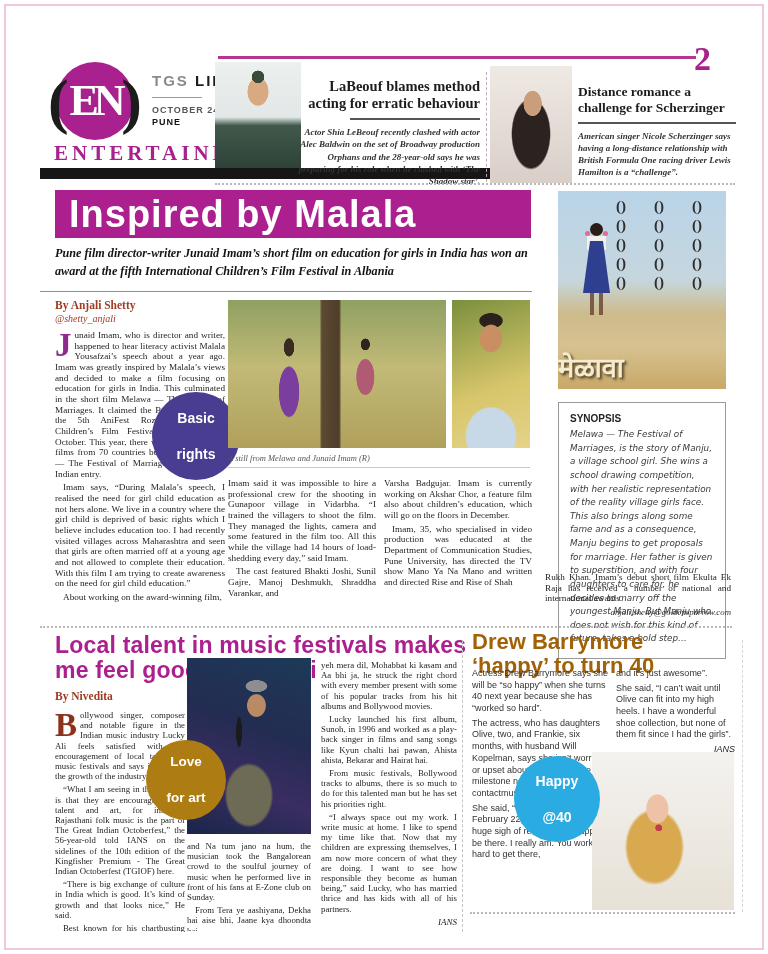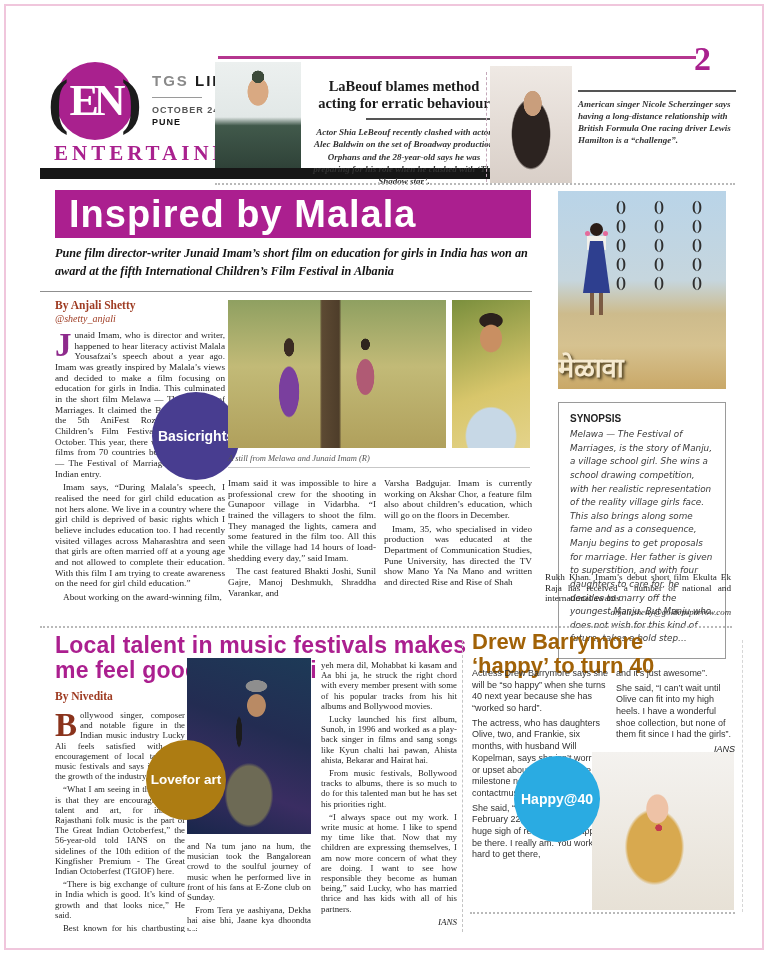--- a/index.html
+++ b/index.html
@@ -29,21 +29,21 @@
   .brief1-photo{left:215px;top:62px;width:86px;height:106px;
     background:
       radial-gradient(circle 9px at 50% 14%, #3c4a3a 68%, transparent 72%),
       radial-gradient(ellipse 15px 20px at 50% 28%, #d9a982 68%, transparent 72%),
       linear-gradient(180deg,#ecf0ef 0%,#e2e8e7 52%,#41594b 60%,#2f4238 100%);}
   .brief2-photo{left:490px;top:66px;width:82px;height:117px;
     background:
       radial-gradient(ellipse 13px 18px at 52% 32%, #c99e7c 68%, transparent 72%),
       radial-gradient(ellipse 32px 58px at 50% 58%, #2c2320 58%, transparent 62%),
       linear-gradient(180deg,#efe9e4,#d9cfc8);}
-  .brief1-text{left:312px;top:78px;width:184px;text-align:center;}
+  .brief1-text{left:296px;top:78px;width:184px;text-align:right;}
   .brief2-text{left:578px;top:84px;width:158px;text-align:left;}
   .brief-title{font-weight:bold;font-size:14.5px;line-height:1.18;color:#1c1c1c;}
   .brief2-text .brief-title{font-size:13.5px;}
   .brief-rule{height:2px;background:#555;margin:6px 0 6px auto;width:130px;}
   .brief2-text .brief-rule{margin:6px 0 6px 0;width:100%;}
   .brief-body{font-style:italic;font-size:9px;line-height:1.35;color:#333;font-weight:bold;}
   .vsep-briefs{left:486px;top:72px;height:110px;width:0;border-left:1px dashed #c4a8ba;}
   .briefs-dotted{left:215px;top:183px;width:520px;border-top:2px dotted #b9b9b9;}
 
   
@@ -53,22 +53,22 @@
   .standfirst{left:55px;top:245px;width:476px;font-weight:bold;font-style:italic;font-size:12.2px;line-height:1.45;color:#141414;}
   .rule-under-standfirst{left:40px;top:291px;width:492px;height:1px;background:#8f8f8f;}
   .byline{font-weight:bold;font-size:11.5px;color:#9e3b22;}
   .byline-handle{font-style:italic;font-size:10px;color:#9e3b22;}
   .body-serif{font-size:9.2px;line-height:1.16;text-align:justify;color:#1f1f1f;}
   .body-serif p{margin:0 0 3px 0;text-indent:8px;}
   .body-serif p.first{text-indent:0;}
   .dropcap{float:left;font-size:33px;line-height:26px;font-weight:bold;padding:2px 3px 0 0;text-indent:0;}
   .dc-magenta{color:#8e2a8c;} .dc-maroon{color:#8a331c;}
   .lead-col1{left:55px;top:330px;width:170px;height:292px;overflow:hidden;}
-  .badge{border-radius:50%;display:flex;flex-direction:row;align-items:center;justify-content:center;
-    color:#fff;font-family:"Liberation Sans",sans-serif;font-weight:bold;text-align:center;line-height:1.15;}
+  .badge{border-radius:50%;display:flex;flex-direction:column;align-items:center;justify-content:center;
+    color:#fff;font-family:"Liberation Sans",sans-serif;font-weight:bold;text-align:center;line-height:1.15;gap:20px;}
   .badge-basic{left:152px;top:392px;width:88px;height:88px;background:#483d90;font-size:14px;}
   .photo-still{left:228px;top:300px;width:218px;height:148px;
     background:
       linear-gradient(90deg, transparent 42%, #5d4a33 43%, #4e3d2a 51%, transparent 52%),
       radial-gradient(ellipse 17px 42px at 28% 62%, #7a3f9e 58%, transparent 62%),
       radial-gradient(ellipse 8px 14px at 28% 32%, #3a2b22 62%, transparent 68%),
       radial-gradient(ellipse 15px 30px at 63% 52%, #b05a74 58%, transparent 62%),
       radial-gradient(ellipse 7px 9px at 63% 30%, #2e241d 62%, transparent 68%),
       linear-gradient(180deg,#8fa061 0%,#c2ba77 45%,#b0a05c 100%);}
   .photo-junaid{left:452px;top:300px;width:78px;height:148px;
@@ -171,20 +171,21 @@
 
   <div class="abs brief1-photo"></div>
   <div class="abs brief1-text">
     <div class="brief-title">LaBeouf blames method acting for erratic behaviour</div>
     <div class="brief-rule"></div>
     <div class="brief-body">Actor Shia LeBeouf recently clashed with actor Alec Baldwin on the set of Broadway production Orphans and the 28-year-old says he was preparing for his role when he clashed with ‘The Shadow star’.</div>
   </div>
   <div class="abs vsep-briefs"></div>
   <div class="abs brief2-photo"></div>
   <div class="abs brief2-text">
+    <div class="brief-title">Distance romance a challenge for Scherzinger</div>
     <div class="brief-rule"></div>
     <div class="brief-body">American singer Nicole Scherzinger says having a long-distance relationship with British Formula One racing driver Lewis Hamilton is a “challenge”.</div>
   </div>
   <div class="abs briefs-dotted"></div>
 
   <div class="abs lead-bar">
     <div class="lead-headline">Inspired by Malala</div>
   </div>
   <div class="abs standfirst">Pune film director-writer Junaid Imam’s short film on education for girls in India has won an award at the fifth International Children’s Film Festival in Albania</div>
   <div class="abs rule-under-standfirst"></div>

